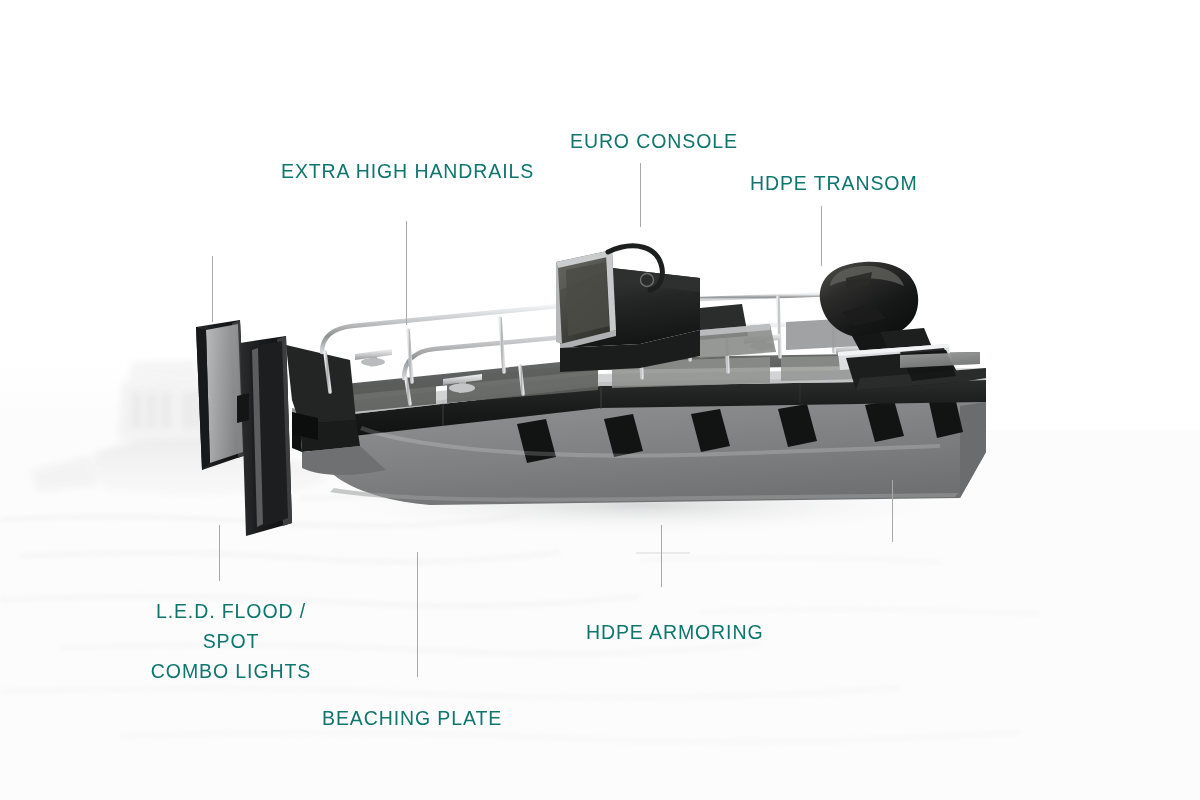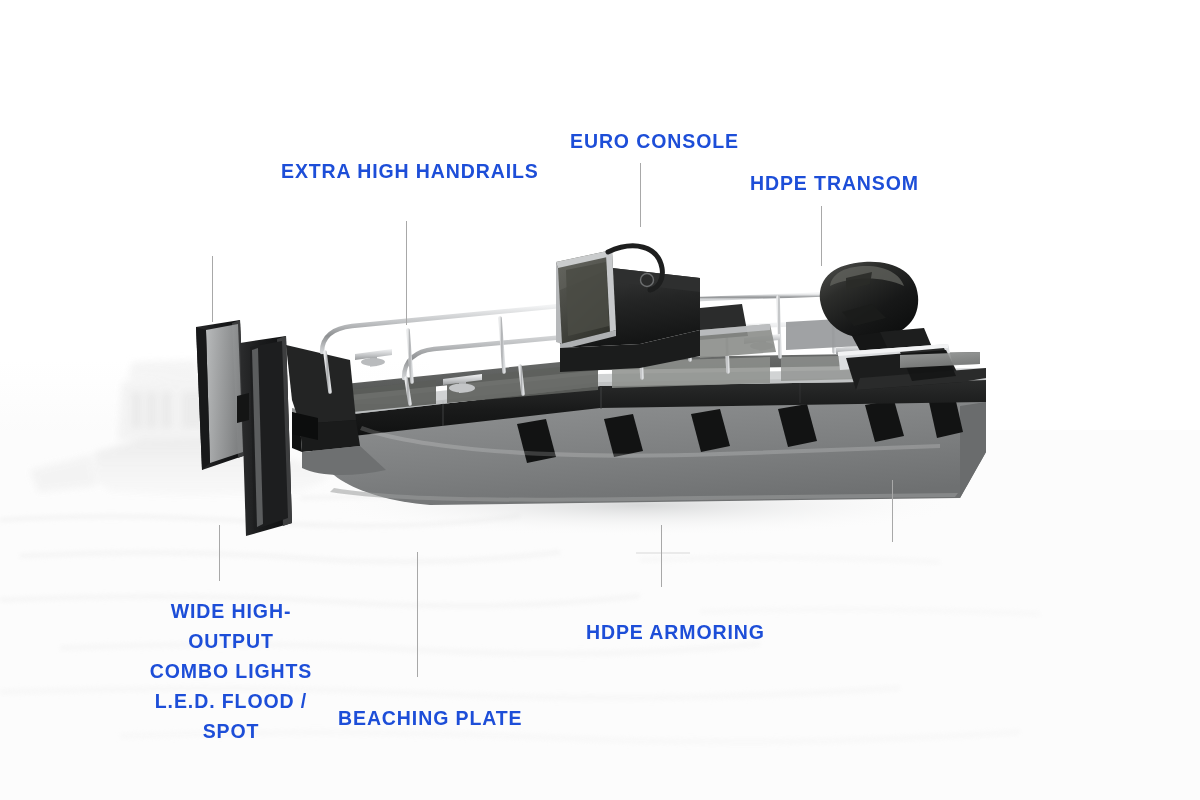--- a/index.html
+++ b/index.html
@@ -20,26 +20,26 @@
   
   #bg-watermark {
     position: absolute;
     inset: 0;
     pointer-events: none;
   }
 
   
   .callout-label {
     position: absolute;
-    color: #1d4ed8;
+    color: #0f766e;
     font-size: 19.5px;
     letter-spacing: 0.9px;
     line-height: 30px;
     white-space: pre;
-    font-weight: 700;
+    font-weight: 400;
   }
   .callout-label.multi { white-space: normal; text-align: center; }
 
   .leader {
     position: absolute;
     width: 1px;
     background: #a8a8a8;
   }
 
   
@@ -350,21 +350,20 @@
 
   <div class="callout-label" style="left:281px; top:156px;">EXTRA HIGH HANDRAILS</div>
 
   <div class="callout-label" style="left:570px; top:126px;">EURO CONSOLE</div>
 
   <div class="callout-label" style="left:750px; top:168px;">HDPE TRANSOM</div>
 
 
   <div class="callout-label" style="left:586px; top:617px;">HDPE ARMORING</div>
 
-  <div class="callout-label" style="left:338px; top:703px;">BEACHING PLATE</div>
+  <div class="callout-label" style="left:322px; top:703px;">BEACHING PLATE</div>
 
   <div class="callout-label multi" style="left:136px; top:596px; width:190px;">
-    <div>WIDE HIGH-OUTPUT</div>
+    <div>L.E.D. FLOOD / SPOT</div>
     <div>COMBO LIGHTS</div>
-    <div>L.E.D. FLOOD / SPOT</div>
   </div>
 
 </div>
 
 </body></html>

